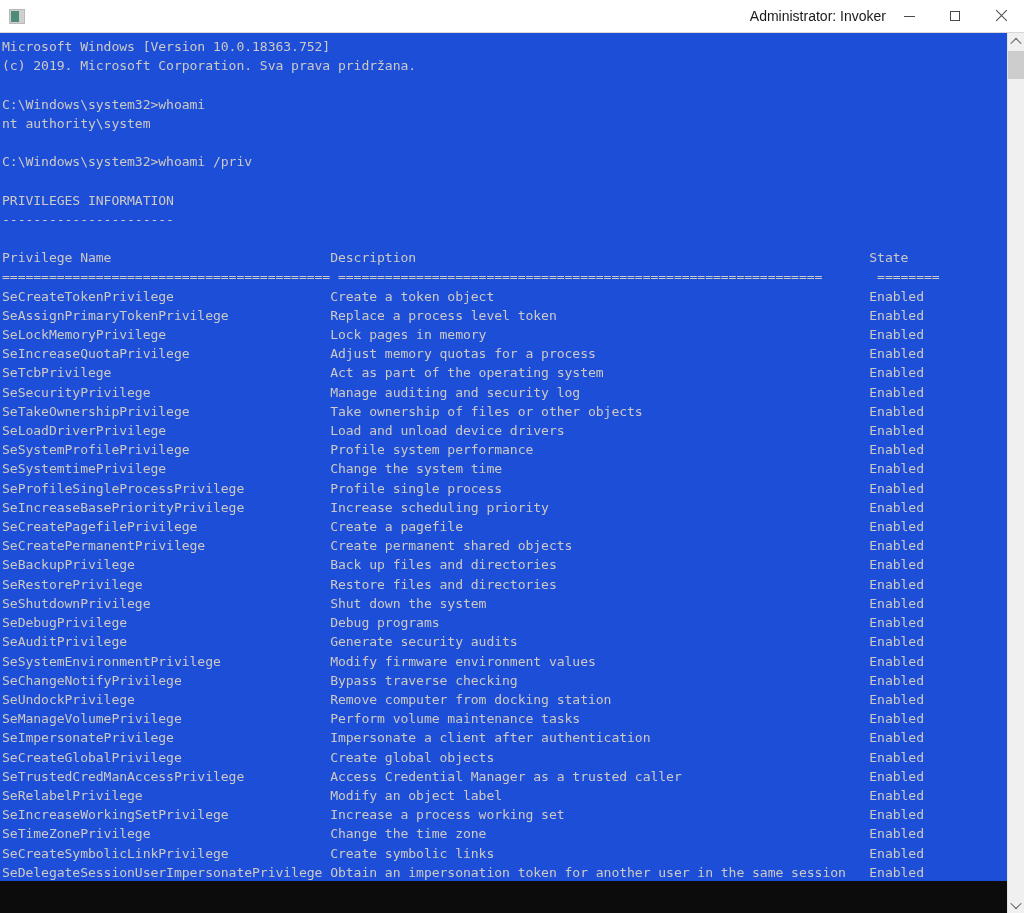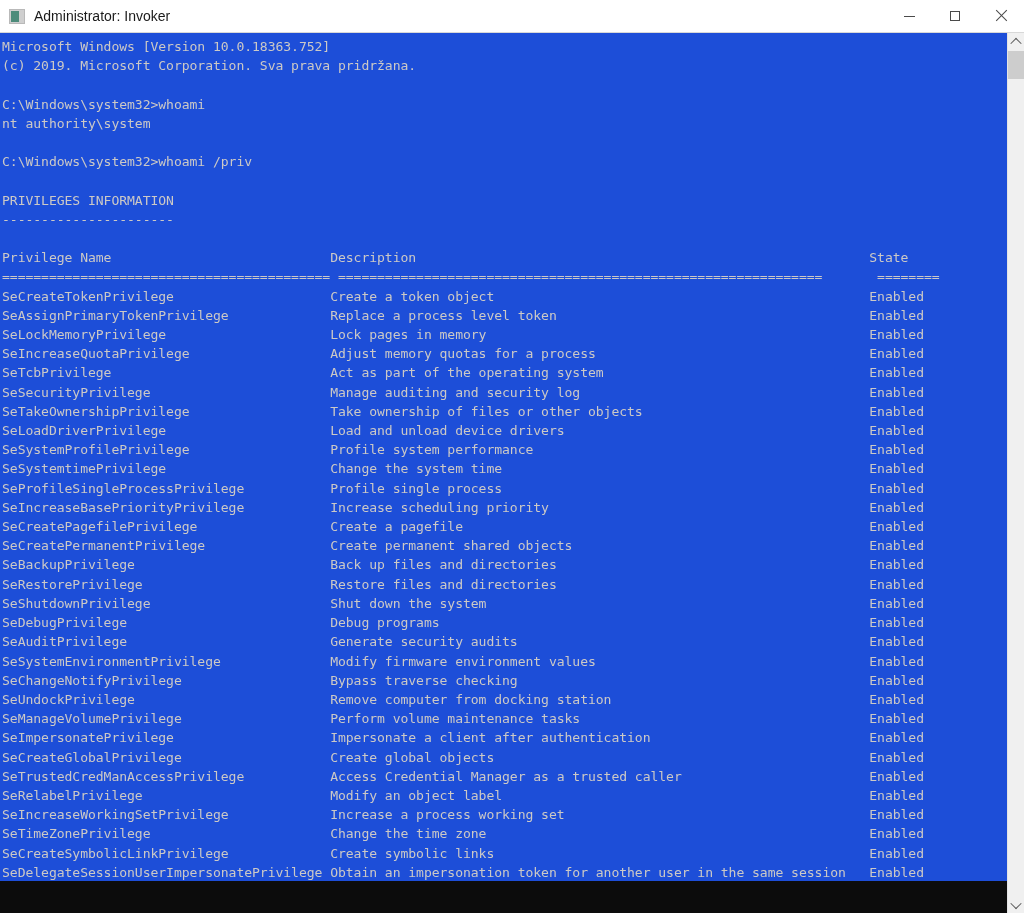--- a/index.html
+++ b/index.html
@@ -34,20 +34,21 @@
     box-sizing: border-box;
     display: flex;
     align-items: center;
   }
   .title-left {
     display: flex;
     align-items: center;
     padding-left: 9px;
     flex: 1 1 auto;
     min-width: 0;
+    justify-content: space-between;
   }
   .app-icon {
     width: 16px;
     height: 15px;
     position: relative;
     flex: 0 0 auto;
     margin-right: 9px;
     background: #cfcfcf;
     border: 1px solid #b9b9b9;
     box-sizing: border-box;

